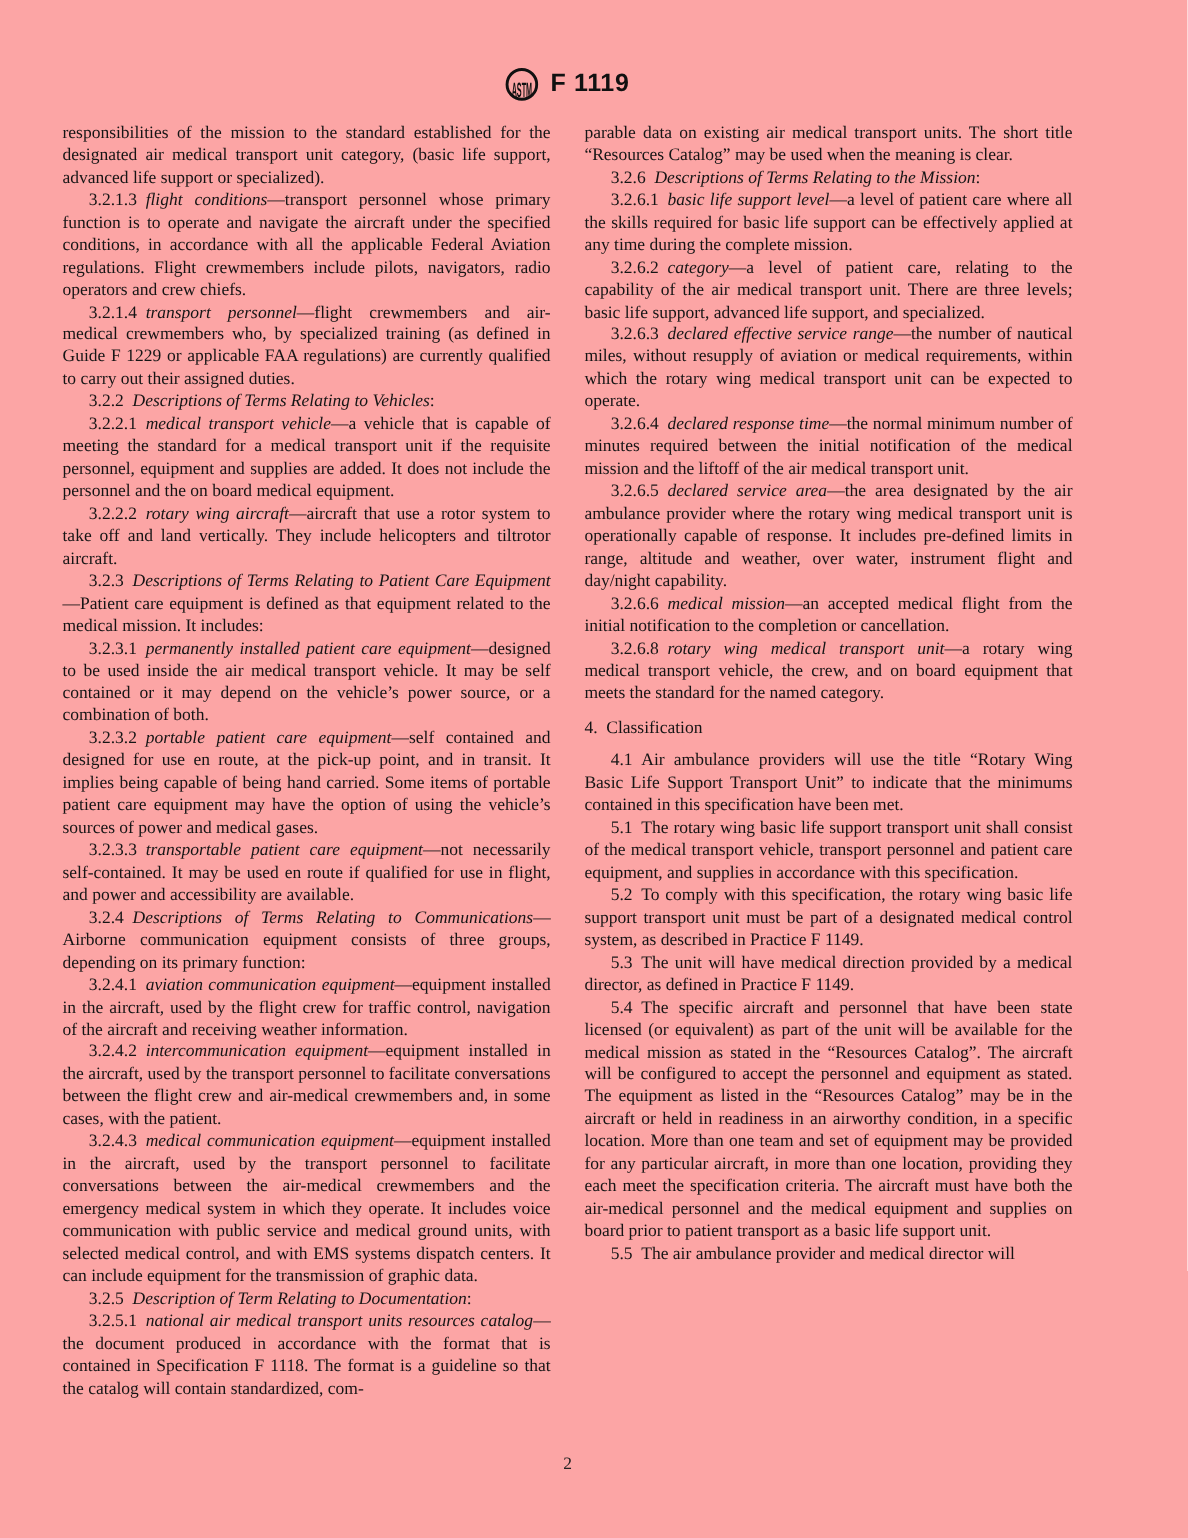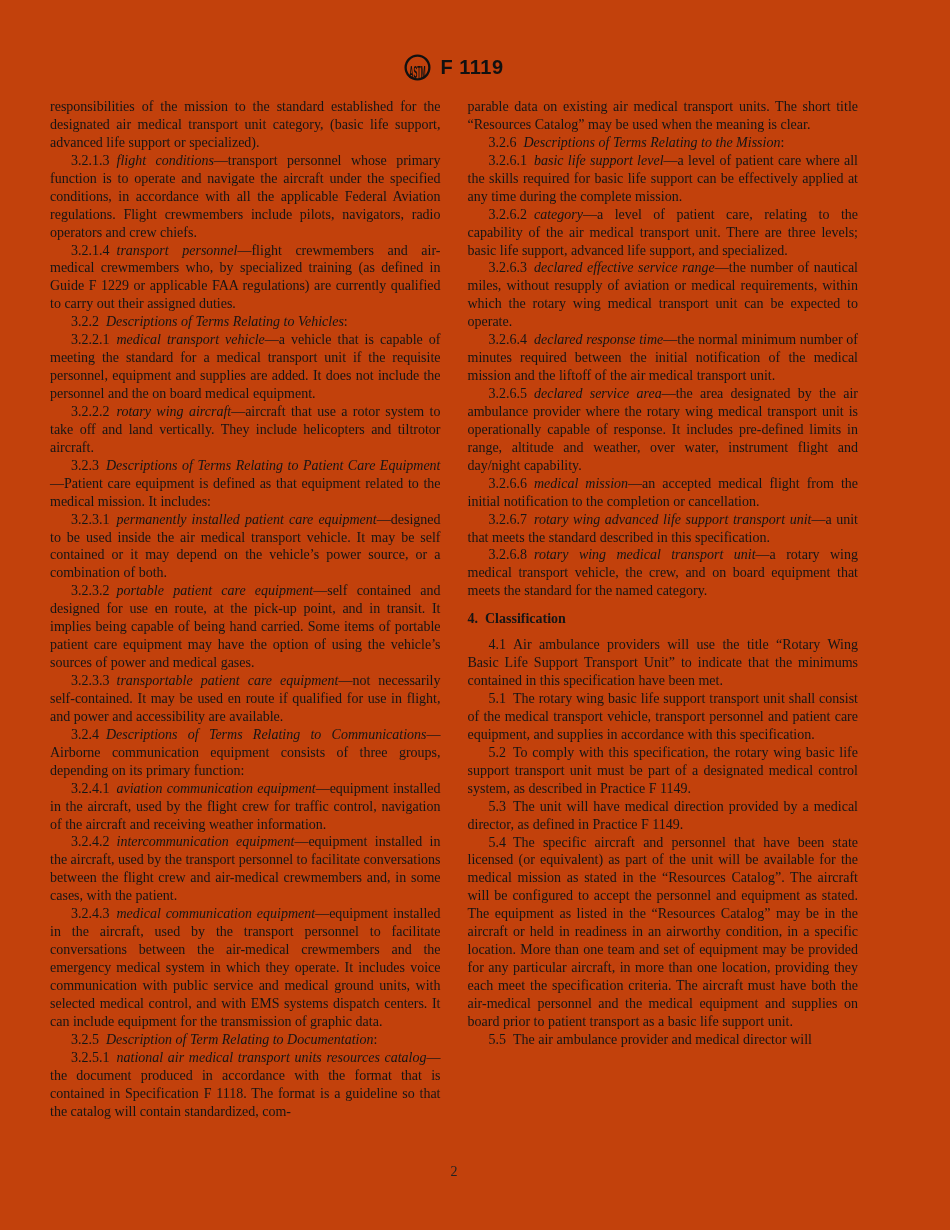--- a/index.html
+++ b/index.html
@@ -3,21 +3,21 @@
 <meta charset="utf-8">
 <style>
   html, body { margin: 0; padding: 0; background: #ffffff; }
   body {
     width: 950px; height: 1230px;
     font-family: "Liberation Serif", serif;
     color: #151515;
     position: relative;
     -webkit-font-smoothing: antialiased;
   }
-  .page { position: absolute; inset: 0; background: #c2410c; }
+  .page { position: absolute; inset: 0; background: #fca5a5; }
 
   .header {
     position: absolute; top: 54px; left: 50px; width: 808px;
     display: flex; justify-content: center; align-items: center; gap: 9px;
   }
   .logo-wrap { display: flex; align-items: center; }
   .doc-number {
     font-family: "Liberation Sans", sans-serif;
     font-weight: bold; font-size: 20px; letter-spacing: 0.5px;
     color: #111;
@@ -34,21 +34,21 @@
     text-align: justify;
   }
   p.para { margin: 0; text-indent: 1.5em; }
   p.cont { text-indent: 0; }
   p.heading {
     font-weight: bold; text-indent: 0;
     margin-top: 10px; margin-bottom: 8px;
     text-align: left;
   }
   .it { font-style: italic; }
-  .bd { font-weight: bold; }
+  .bd { font-weight: normal; }
 
   .footer {
     position: absolute; top: 1164px; left: 50px; width: 808px;
     text-align: center; font-size: 14px; color: #222;
   }
 </style>
 </head>
 <body>
 
 <div class="page">
@@ -84,21 +84,20 @@
       </div>
     <div class="col">
         <p class="para cont"><span>parable data on existing air medical transport units. The short title “Resources Catalog” may be used when the meaning is clear.</span></p>
         <p class="para para"><span>3.2.6 </span><span class="it">Descriptions of Terms Relating to the Mission</span><span>:</span></p>
         <p class="para para"><span>3.2.6.1 </span><span class="it">basic life support level</span><span>—a level of patient care where all the skills required for basic life support can be effectively applied at any time during the complete mission.</span></p>
         <p class="para para"><span>3.2.6.2 </span><span class="it">category</span><span>—a level of patient care, relating to the capability of the air medical transport unit. There are three levels; basic life support, advanced life support, and specialized.</span></p>
         <p class="para para"><span>3.2.6.3 </span><span class="it">declared effective service range</span><span>—the number of nautical miles, without resupply of aviation or medical requirements, within which the rotary wing medical transport unit can be expected to operate.</span></p>
         <p class="para para"><span>3.2.6.4 </span><span class="it">declared response time</span><span>—the normal minimum number of minutes required between the initial notification of the medical mission and the liftoff of the air medical transport unit.</span></p>
         <p class="para para"><span>3.2.6.5 </span><span class="it">declared service area</span><span>—the area designated by the air ambulance provider where the rotary wing medical transport unit is operationally capable of response. It includes pre-defined limits in range, altitude and weather, over water, instrument flight and day/night capability.</span></p>
         <p class="para para"><span>3.2.6.6 </span><span class="it">medical mission</span><span>—an accepted medical flight from the initial notification to the completion or cancellation.</span></p>
-        <p class="para para"><span>3.2.6.7 </span><span class="it">rotary wing advanced life support transport unit</span><span>—a unit that meets the standard described in this specification.</span></p>
         <p class="para para"><span>3.2.6.8 </span><span class="it">rotary wing medical transport unit</span><span>—a rotary wing medical transport vehicle, the crew, and on board equipment that meets the standard for the named category.</span></p>
         <p class="para heading"><span class="bd">4. Classification</span></p>
         <p class="para para"><span>4.1 Air ambulance providers will use the title “Rotary Wing Basic Life Support Transport Unit” to indicate that the minimums contained in this specification have been met.</span></p>
         <p class="para para"><span>5.1 The rotary wing basic life support transport unit shall consist of the medical transport vehicle, transport personnel and patient care equipment, and supplies in accordance with this specification.</span></p>
         <p class="para para"><span>5.2 To comply with this specification, the rotary wing basic life support transport unit must be part of a designated medical control system, as described in Practice F 1149.</span></p>
         <p class="para para"><span>5.3 The unit will have medical direction provided by a medical director, as defined in Practice F 1149.</span></p>
         <p class="para para"><span>5.4 The specific aircraft and personnel that have been state licensed (or equivalent) as part of the unit will be available for the medical mission as stated in the “Resources Catalog”. The aircraft will be configured to accept the personnel and equipment as stated. The equipment as listed in the “Resources Catalog” may be in the aircraft or held in readiness in an airworthy condition, in a specific location. More than one team and set of equipment may be provided for any particular aircraft, in more than one location, providing they each meet the specification criteria. The aircraft must have both the air-medical personnel and the medical equipment and supplies on board prior to patient transport as a basic life support unit.</span></p>
         <p class="para para"><span>5.5 The air ambulance provider and medical director will</span></p>
       </div>
   </div>

